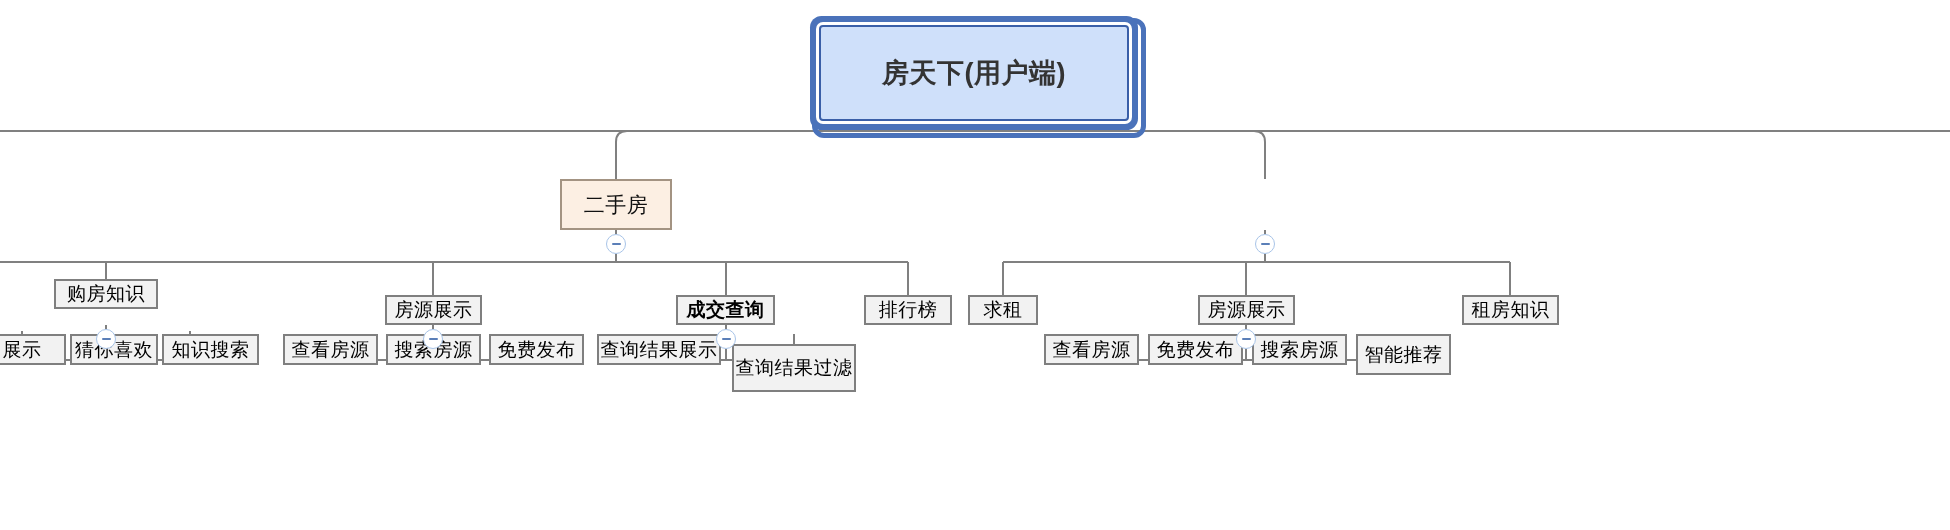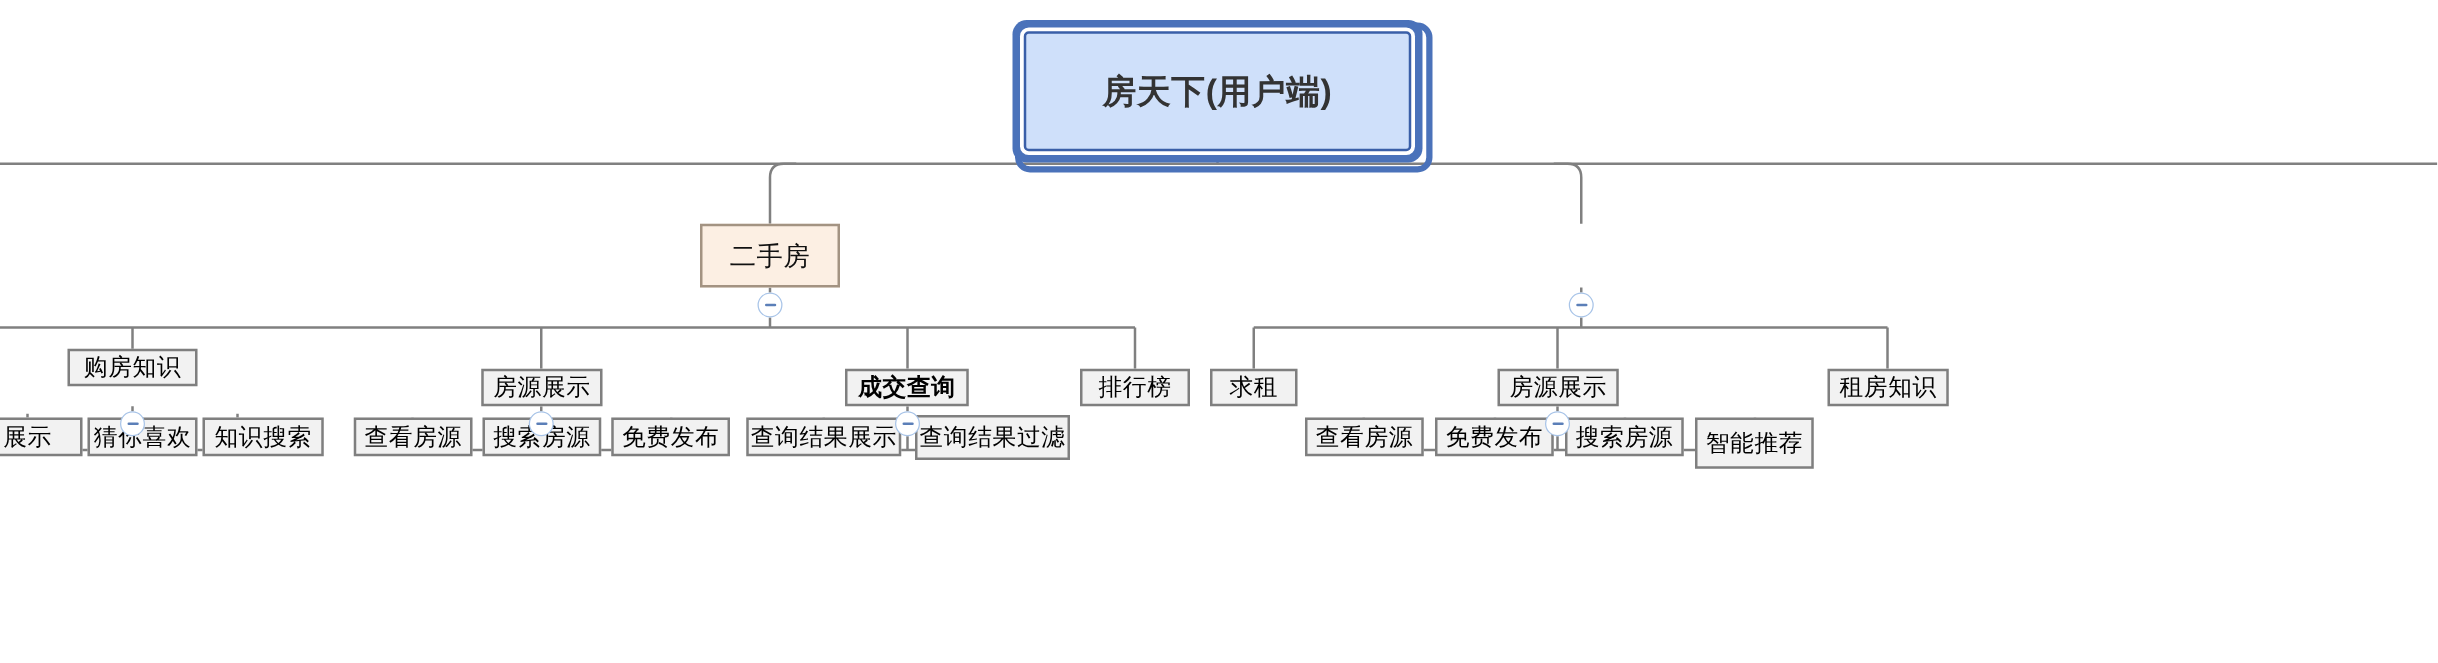--- a/index.html
+++ b/index.html
@@ -242,21 +242,21 @@
   <div class="node leaf" style="left:386px; top:334px; width:95px; height:31px;">
     <span>搜索房源</span>
   </div>
   <div class="node leaf" style="left:489px; top:334px; width:95px; height:31px;">
     <span>免费发布</span>
   </div>
 
   <div class="node leaf" style="left:597px; top:334px; width:124px; height:31px;">
     <span>查询结果展示</span>
   </div>
-  <div class="node leaf" style="left:732px; top:332px; width:124px; height:36px;">
+  <div class="node leaf" style="left:732px; top:344px; width:124px; height:48px;">
     <span>查询结果过滤</span>
   </div>
 
   <div class="node leaf" style="left:1044px; top:334px; width:95px; height:31px;">
     <span>查看房源</span>
   </div>
   <div class="node leaf" style="left:1148px; top:334px; width:95px; height:31px;">
     <span>免费发布</span>
   </div>
   <div class="node leaf" style="left:1252px; top:334px; width:95px; height:31px;">

